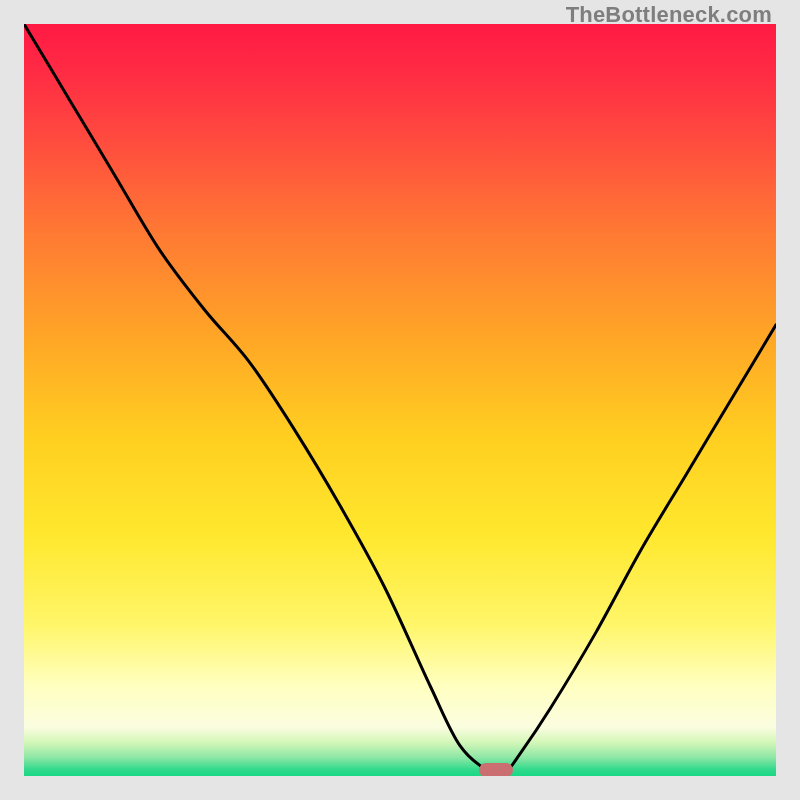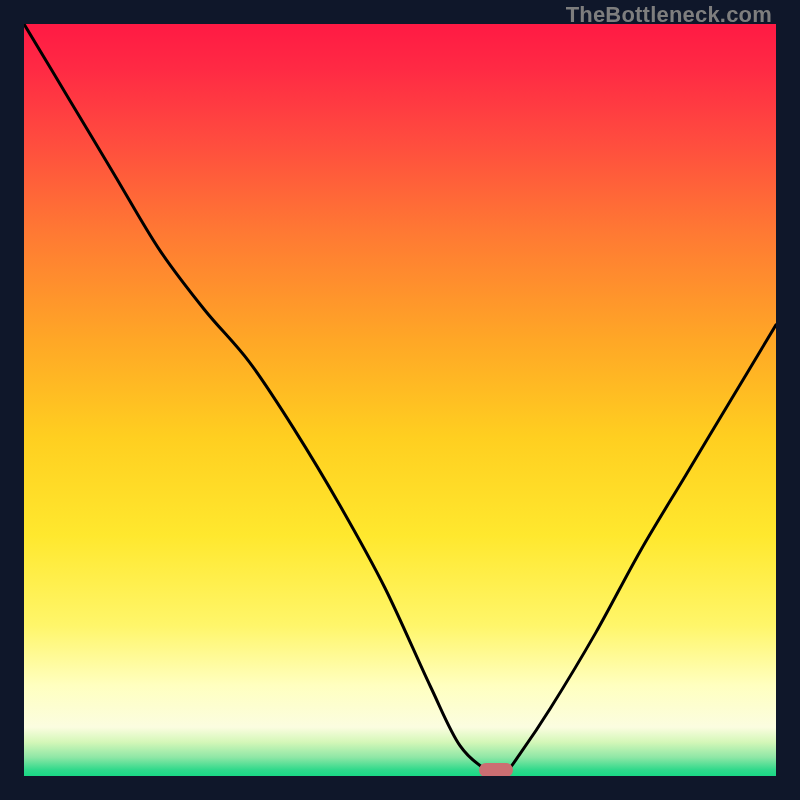--- a/index.html
+++ b/index.html
@@ -9,21 +9,21 @@
     height: 800px;
     background: #000;
     overflow: hidden;
   }
   .frame {
     position: absolute;
     left: 0;
     top: 0;
     width: 800px;
     height: 800px;
-    background: #0f172a;
+    background: #e5e5e5;
   }
   .plot-area {
     position: absolute;
     left: 24px;
     top: 24px;
     width: 752px;
     height: 752px;
     overflow: hidden;
   }
   .watermark {

